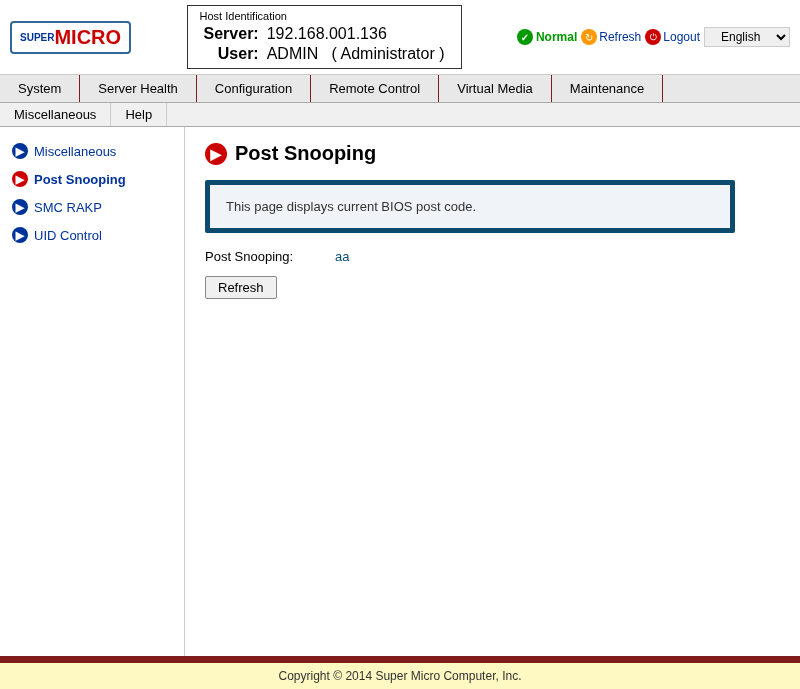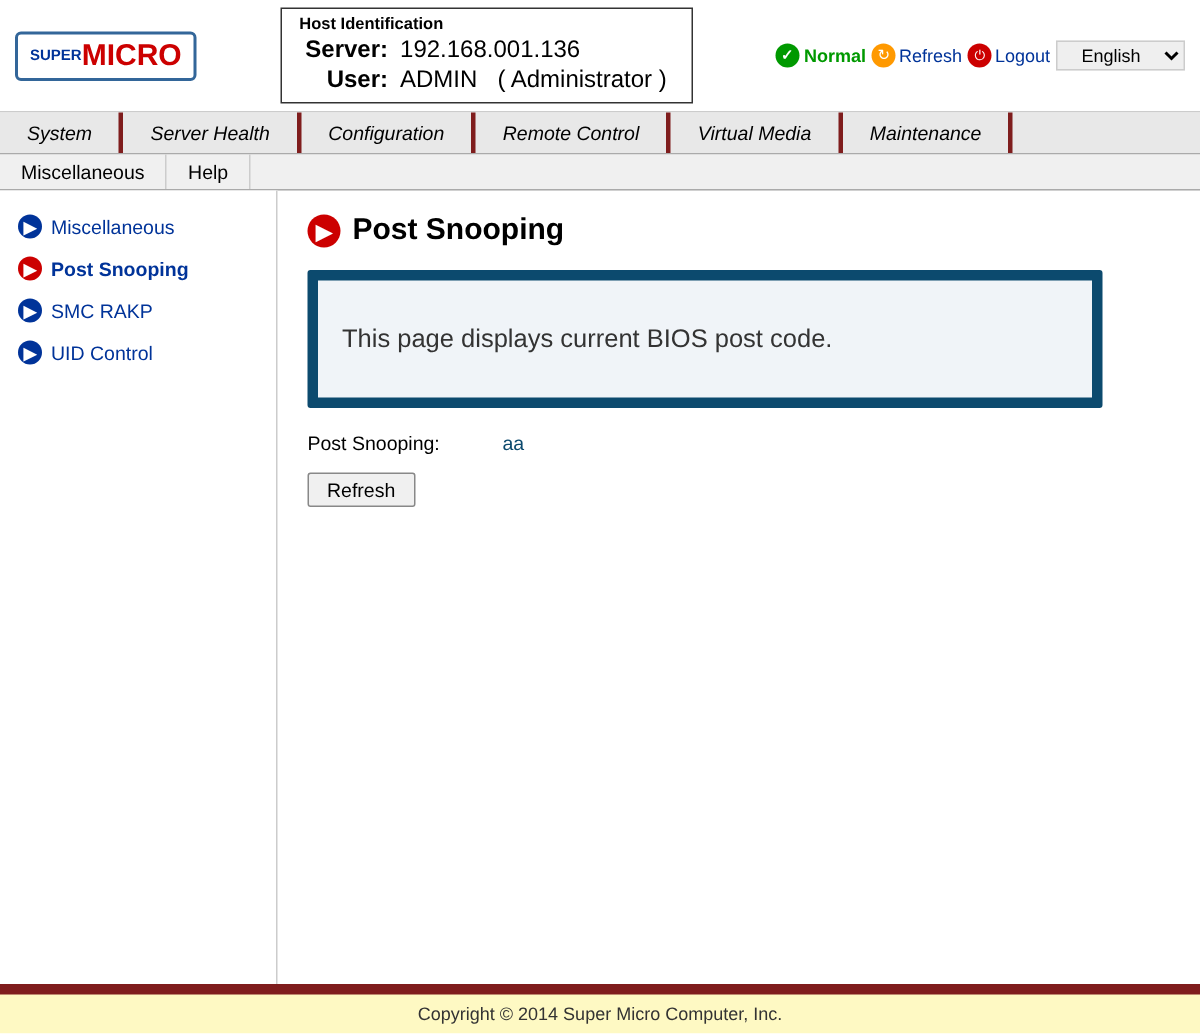--- a/index.html
+++ b/index.html
@@ -30,21 +30,21 @@
     .supermicro-logo .micro { font-size: 20px; color: #cc0000; font-weight: bold; }
 
     #host-identification {
       border: 1px solid #333;
       padding: 4px 12px;
       font-size: 12px;
       text-align: left;
     }
     #host-identification .host-title {
       font-size: 11px;
-      font-weight: bold;
+      font-weight: normal;
       margin-bottom: 2px;
     }
     #host-identification table {
       border-collapse: collapse;
     }
     #host-identification td {
       padding: 1px 4px;
       font-size: 16px;
     }
     #host-identification td.label {
@@ -118,25 +118,24 @@
     #main-nav {
       background: #e8e8e8;
       border-bottom: 1px solid #aaa;
       display: flex;
       align-items: stretch;
     }
     .nav-item {
       padding: 6px 18px;
       font-size: 13px;
       cursor: pointer;
-      border-right: 3px solid #7f1d1d;
+      border-right: 1px solid #7f1d1d;
       color: #000;
       font-weight: normal;
       white-space: nowrap;
-      font-style: italic;
     }
 
     #sub-nav {
       background: #f0f0f0;
       border-bottom: 1px solid #aaa;
       display: flex;
       align-items: stretch;
     }
     .sub-nav-item {
       padding: 4px 14px;
@@ -209,25 +208,25 @@
       background: #cc0000;
       display: inline-flex;
       align-items: center;
       justify-content: center;
       color: white;
       font-size: 14px;
       font-weight: bold;
     }
 
     .info-box {
-      border: 7px solid #0c4a6e;
+      border: 5px solid #0c4a6e;
       background: #f0f4f8;
-      padding: 29px 16px;
+      padding: 14px 16px;
       margin-bottom: 16px;
-      font-size: 17px;
+      font-size: 13px;
       color: #333;
       border-radius: 2px;
       max-width: 530px;
     }
 
     .field-row {
       display: flex;
       align-items: center;
       margin-bottom: 12px;
       font-size: 13px;

